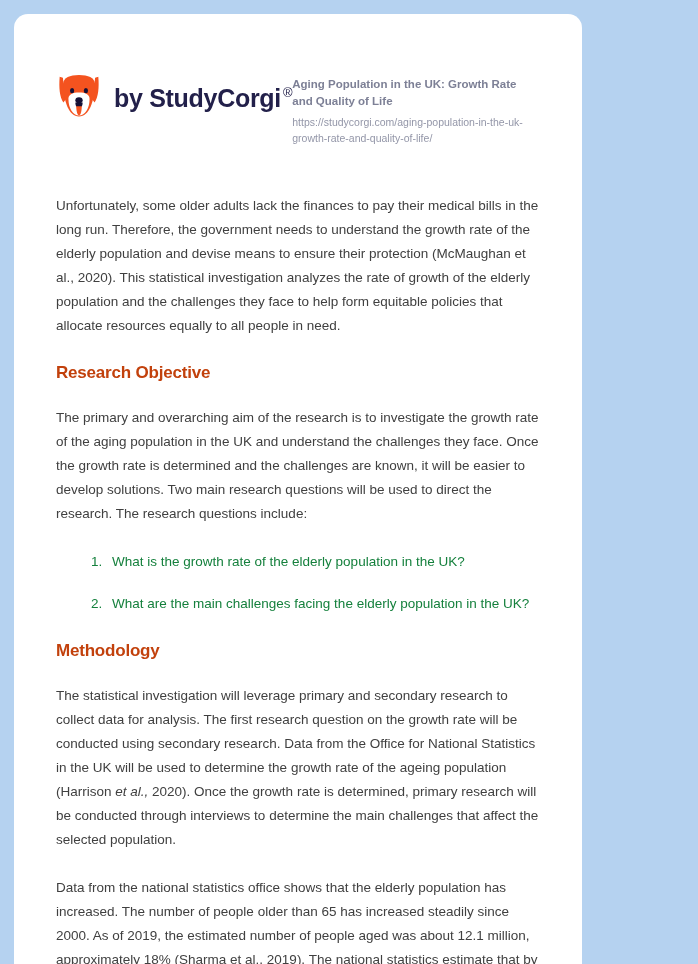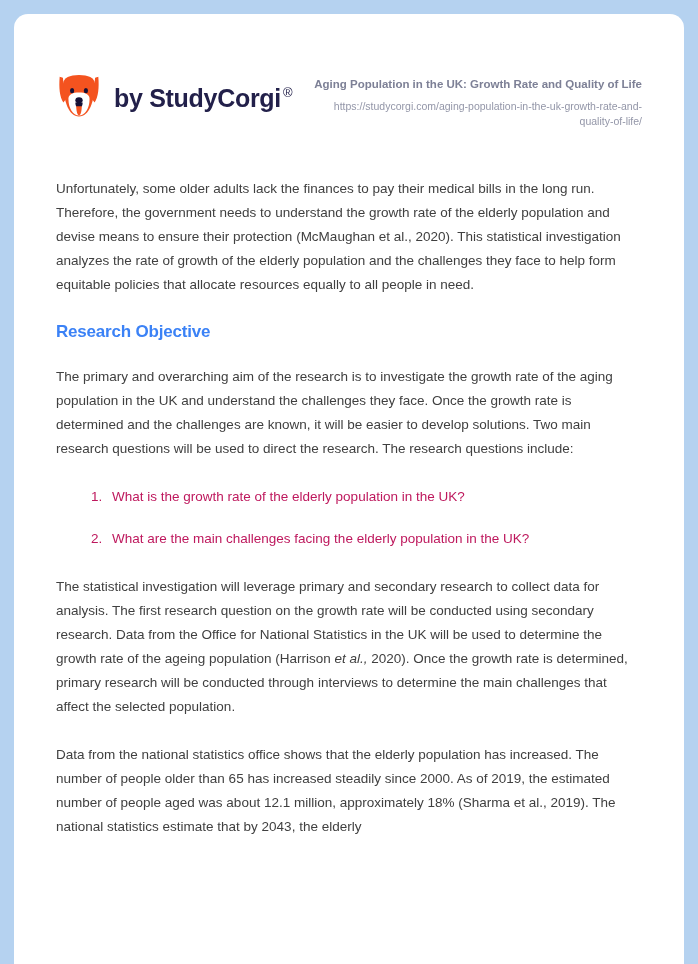--- a/index.html
+++ b/index.html
@@ -10,21 +10,21 @@
     width: 698px;
     height: 964px;
     background: #b5d2f0;
     font-family: "Liberation Sans", sans-serif;
     overflow: hidden;
   }
   .page {
     position: absolute;
     left: 14px;
     top: 14px;
-    width: 670px;
+    width: 568px;
     height: 950px;
     background: #ffffff;
     border-radius: 14px 14px 0 0;
     overflow: hidden;
     box-sizing: border-box;
   }
   
   .doc-header {
     display: flex;
     align-items: flex-start;
@@ -54,21 +54,20 @@
     line-height: 1;
   }
   .brand-text .reg {
     font-size: 13px;
     vertical-align: super;
     font-weight: normal;
     margin-left: 2px;
   }
   .doc-meta {
     flex: 0 1 auto;
-    text-align: right;
     max-width: 340px;
     padding-top: 12px;
   }
   .doc-title {
     font-size: 11.5px;
     font-weight: bold;
     color: #7d8096;
     line-height: 1.45;
     margin: 0;
   }
@@ -88,35 +87,35 @@
     font-size: 13.5px;
     line-height: 24px;
     color: #404040;
     margin: 0 0 24px 0;
     text-align: left;
   }
   .para em { font-style: italic; }
   h2.section-heading {
     font-size: 17px;
     font-weight: bold;
-    color: #3b82f6;
+    color: #c2410c;
     margin: 0 0 22px 0;
     line-height: 1.3;
     letter-spacing: -0.2px;
   }
   h2.section-heading.tight { margin-top: 4px; }
   ol.question-list {
     margin: 0 0 24px 0;
     padding-left: 50px;
     list-style: decimal;
   }
   ol.question-list li {
     font-size: 13.5px;
     line-height: 24px;
-    color: #be185d;
+    color: #15803d;
     margin-bottom: 18px;
     padding-left: 6px;
   }
   ol.question-list li:last-child { margin-bottom: 2px; }
 </style>
 </head>
 <body>
 
 <div class="page">
 
@@ -148,19 +147,20 @@
 
     <p class="para">Unfortunately, some older adults lack the finances to pay their medical bills in the long run. Therefore, the government needs to understand the growth rate of the elderly population and devise means to ensure their protection (McMaughan et al., 2020). This statistical investigation analyzes the rate of growth of the elderly population and the challenges they face to help form equitable policies that allocate resources equally to all people in need.</p>
 
     <h2 class="section-heading">Research Objective</h2>
     <p class="para">The primary and overarching aim of the research is to investigate the growth rate of the aging population in the UK and understand the challenges they face. Once the growth rate is determined and the challenges are known, it will be easier to develop solutions. Two main research questions will be used to direct the research. The research questions include:</p>
     <ol class="question-list">
       <li>What is the growth rate of the elderly population in the UK?</li>
       <li>What are the main challenges facing the elderly population in the UK?</li>
     </ol>
 
+    <h2 class="section-heading tight">Methodology</h2>
     <p class="para"><span>The statistical investigation will leverage primary and secondary research to collect data for analysis. The first research question on the growth rate will be conducted using secondary research. Data from the Office for National Statistics in the UK will be used to determine the growth rate of the ageing population (Harrison </span><em>et al.,</em><span> 2020). Once the growth rate is determined, primary research will be conducted through interviews to determine the main challenges that affect the selected population.</span></p>
 
     <p class="para">Data from the national statistics office shows that the elderly population has increased. The number of people older than 65 has increased steadily since 2000. As of 2019, the estimated number of people aged was about 12.1 million, approximately 18% (Sharma et al., 2019). The national statistics estimate that by 2043, the elderly</p>
 
   </div>
 
 </div>
 
 </body></html>

